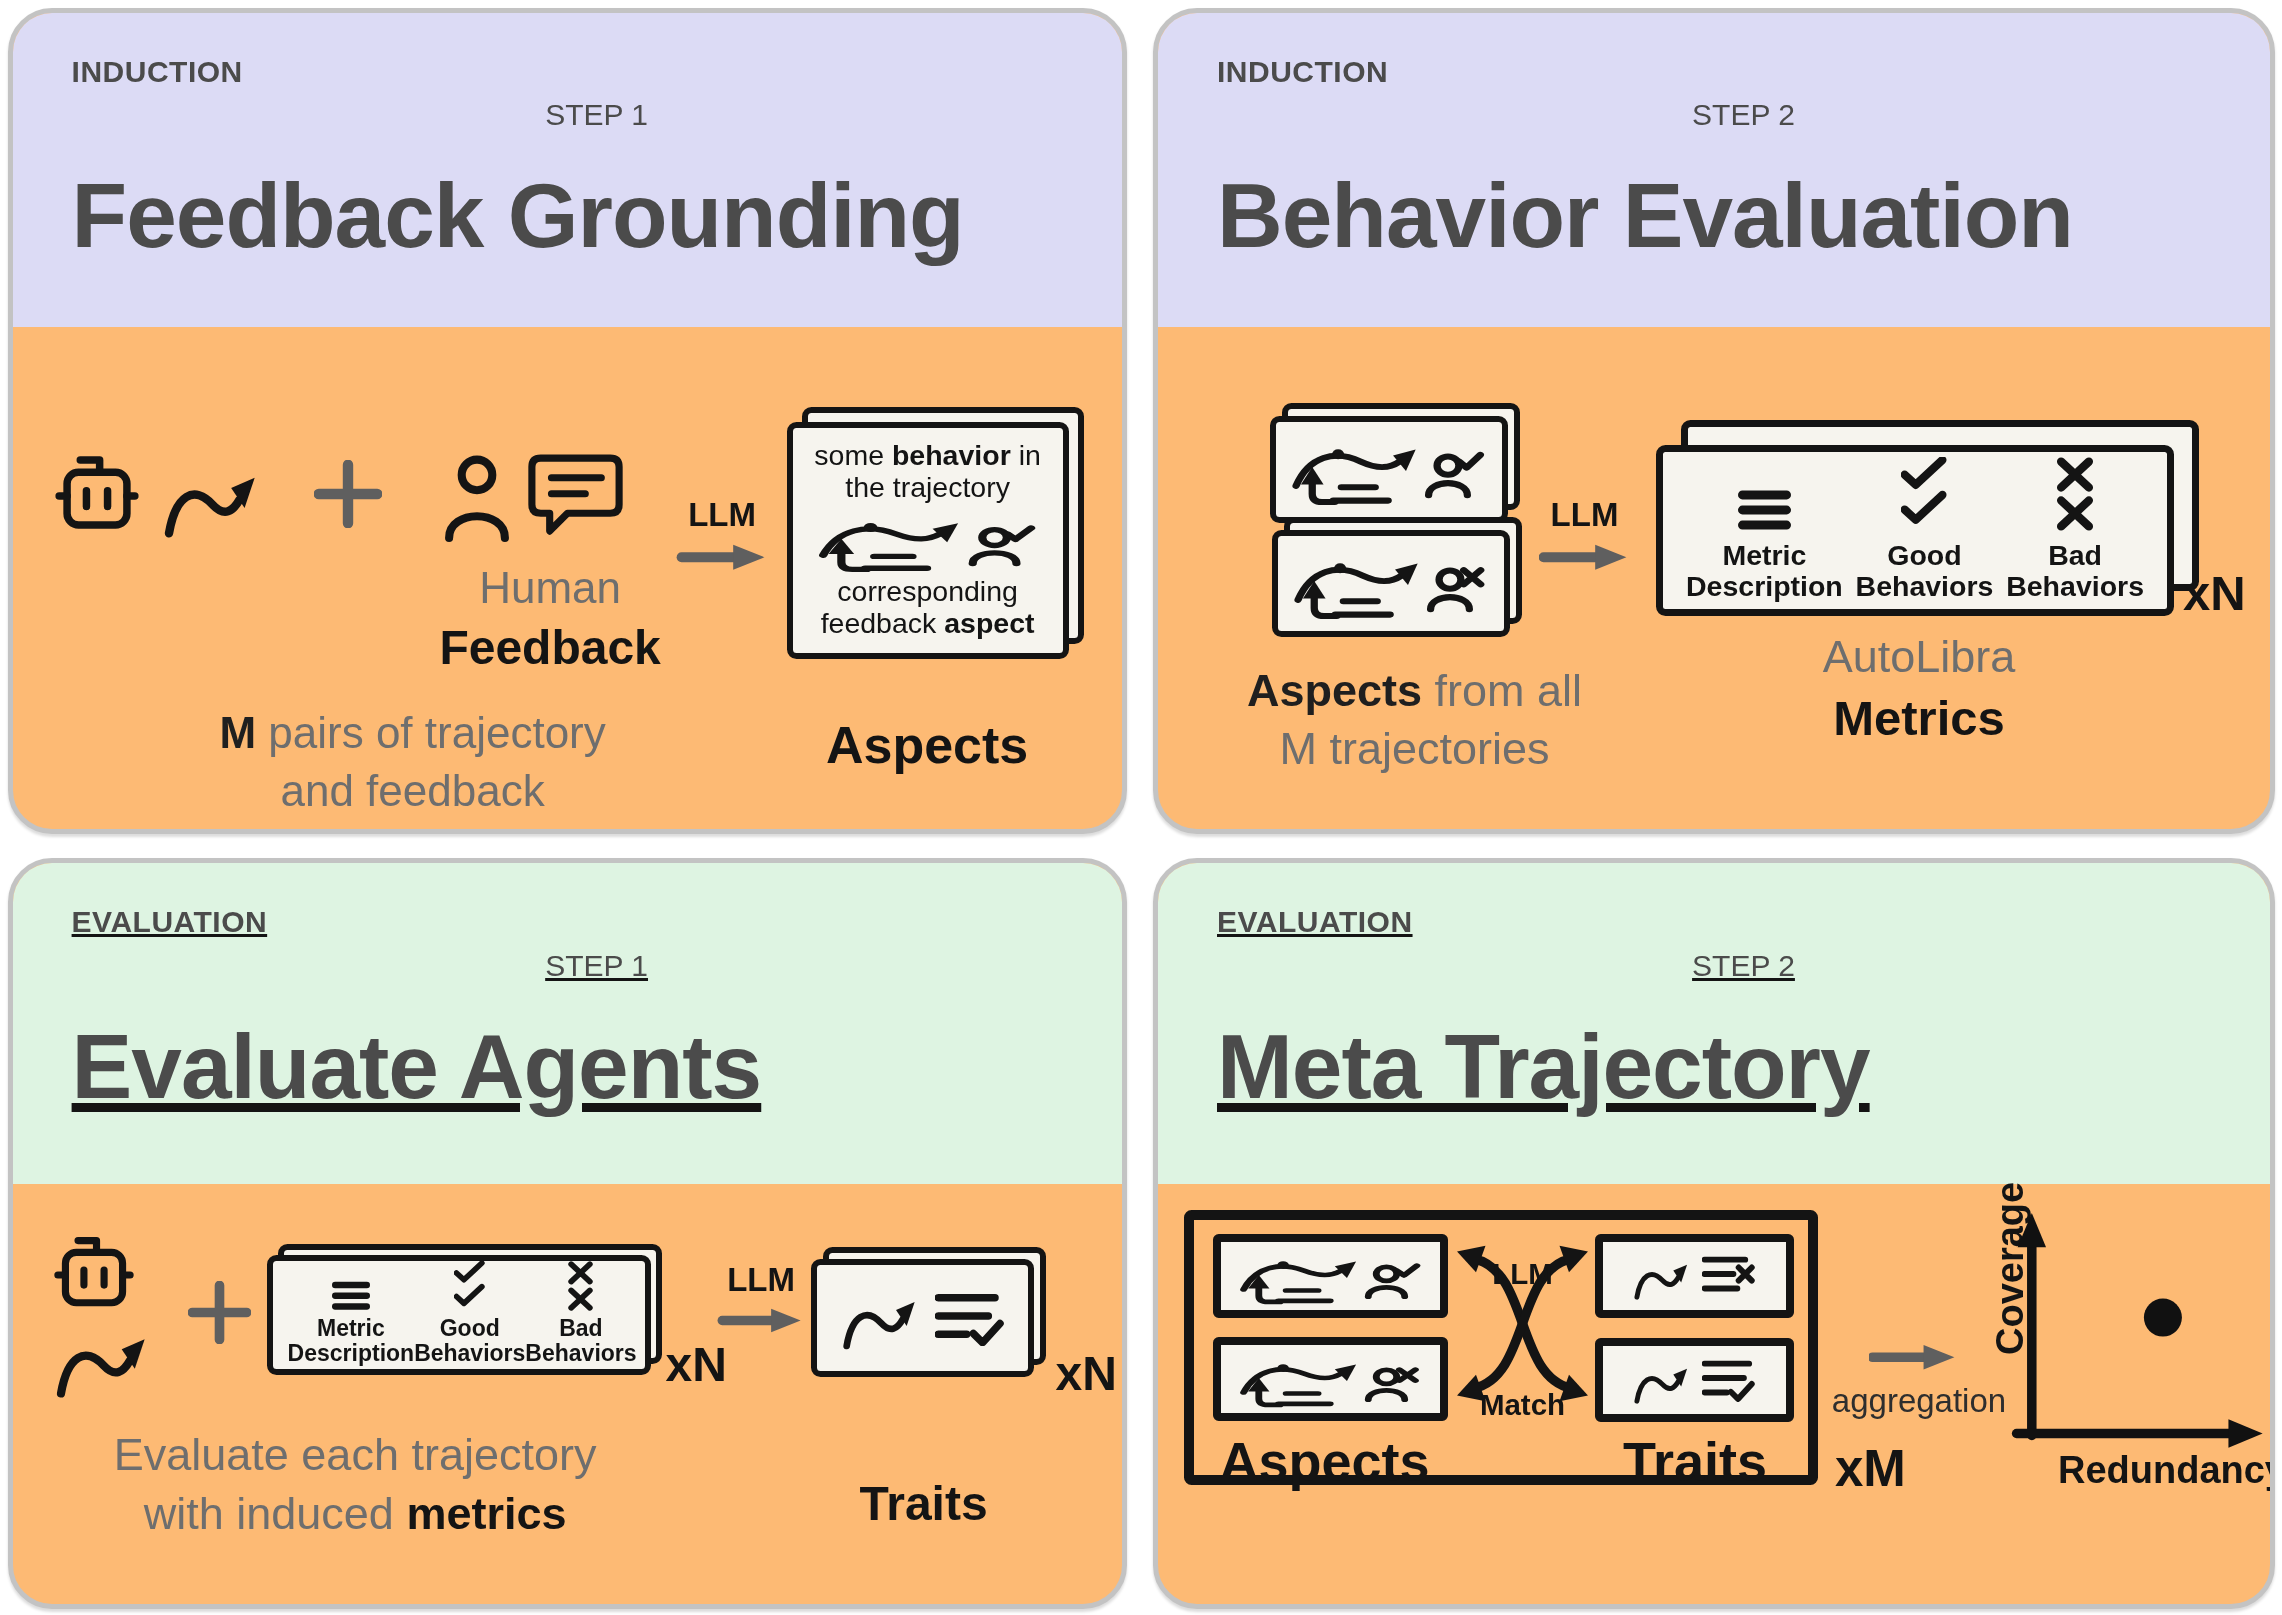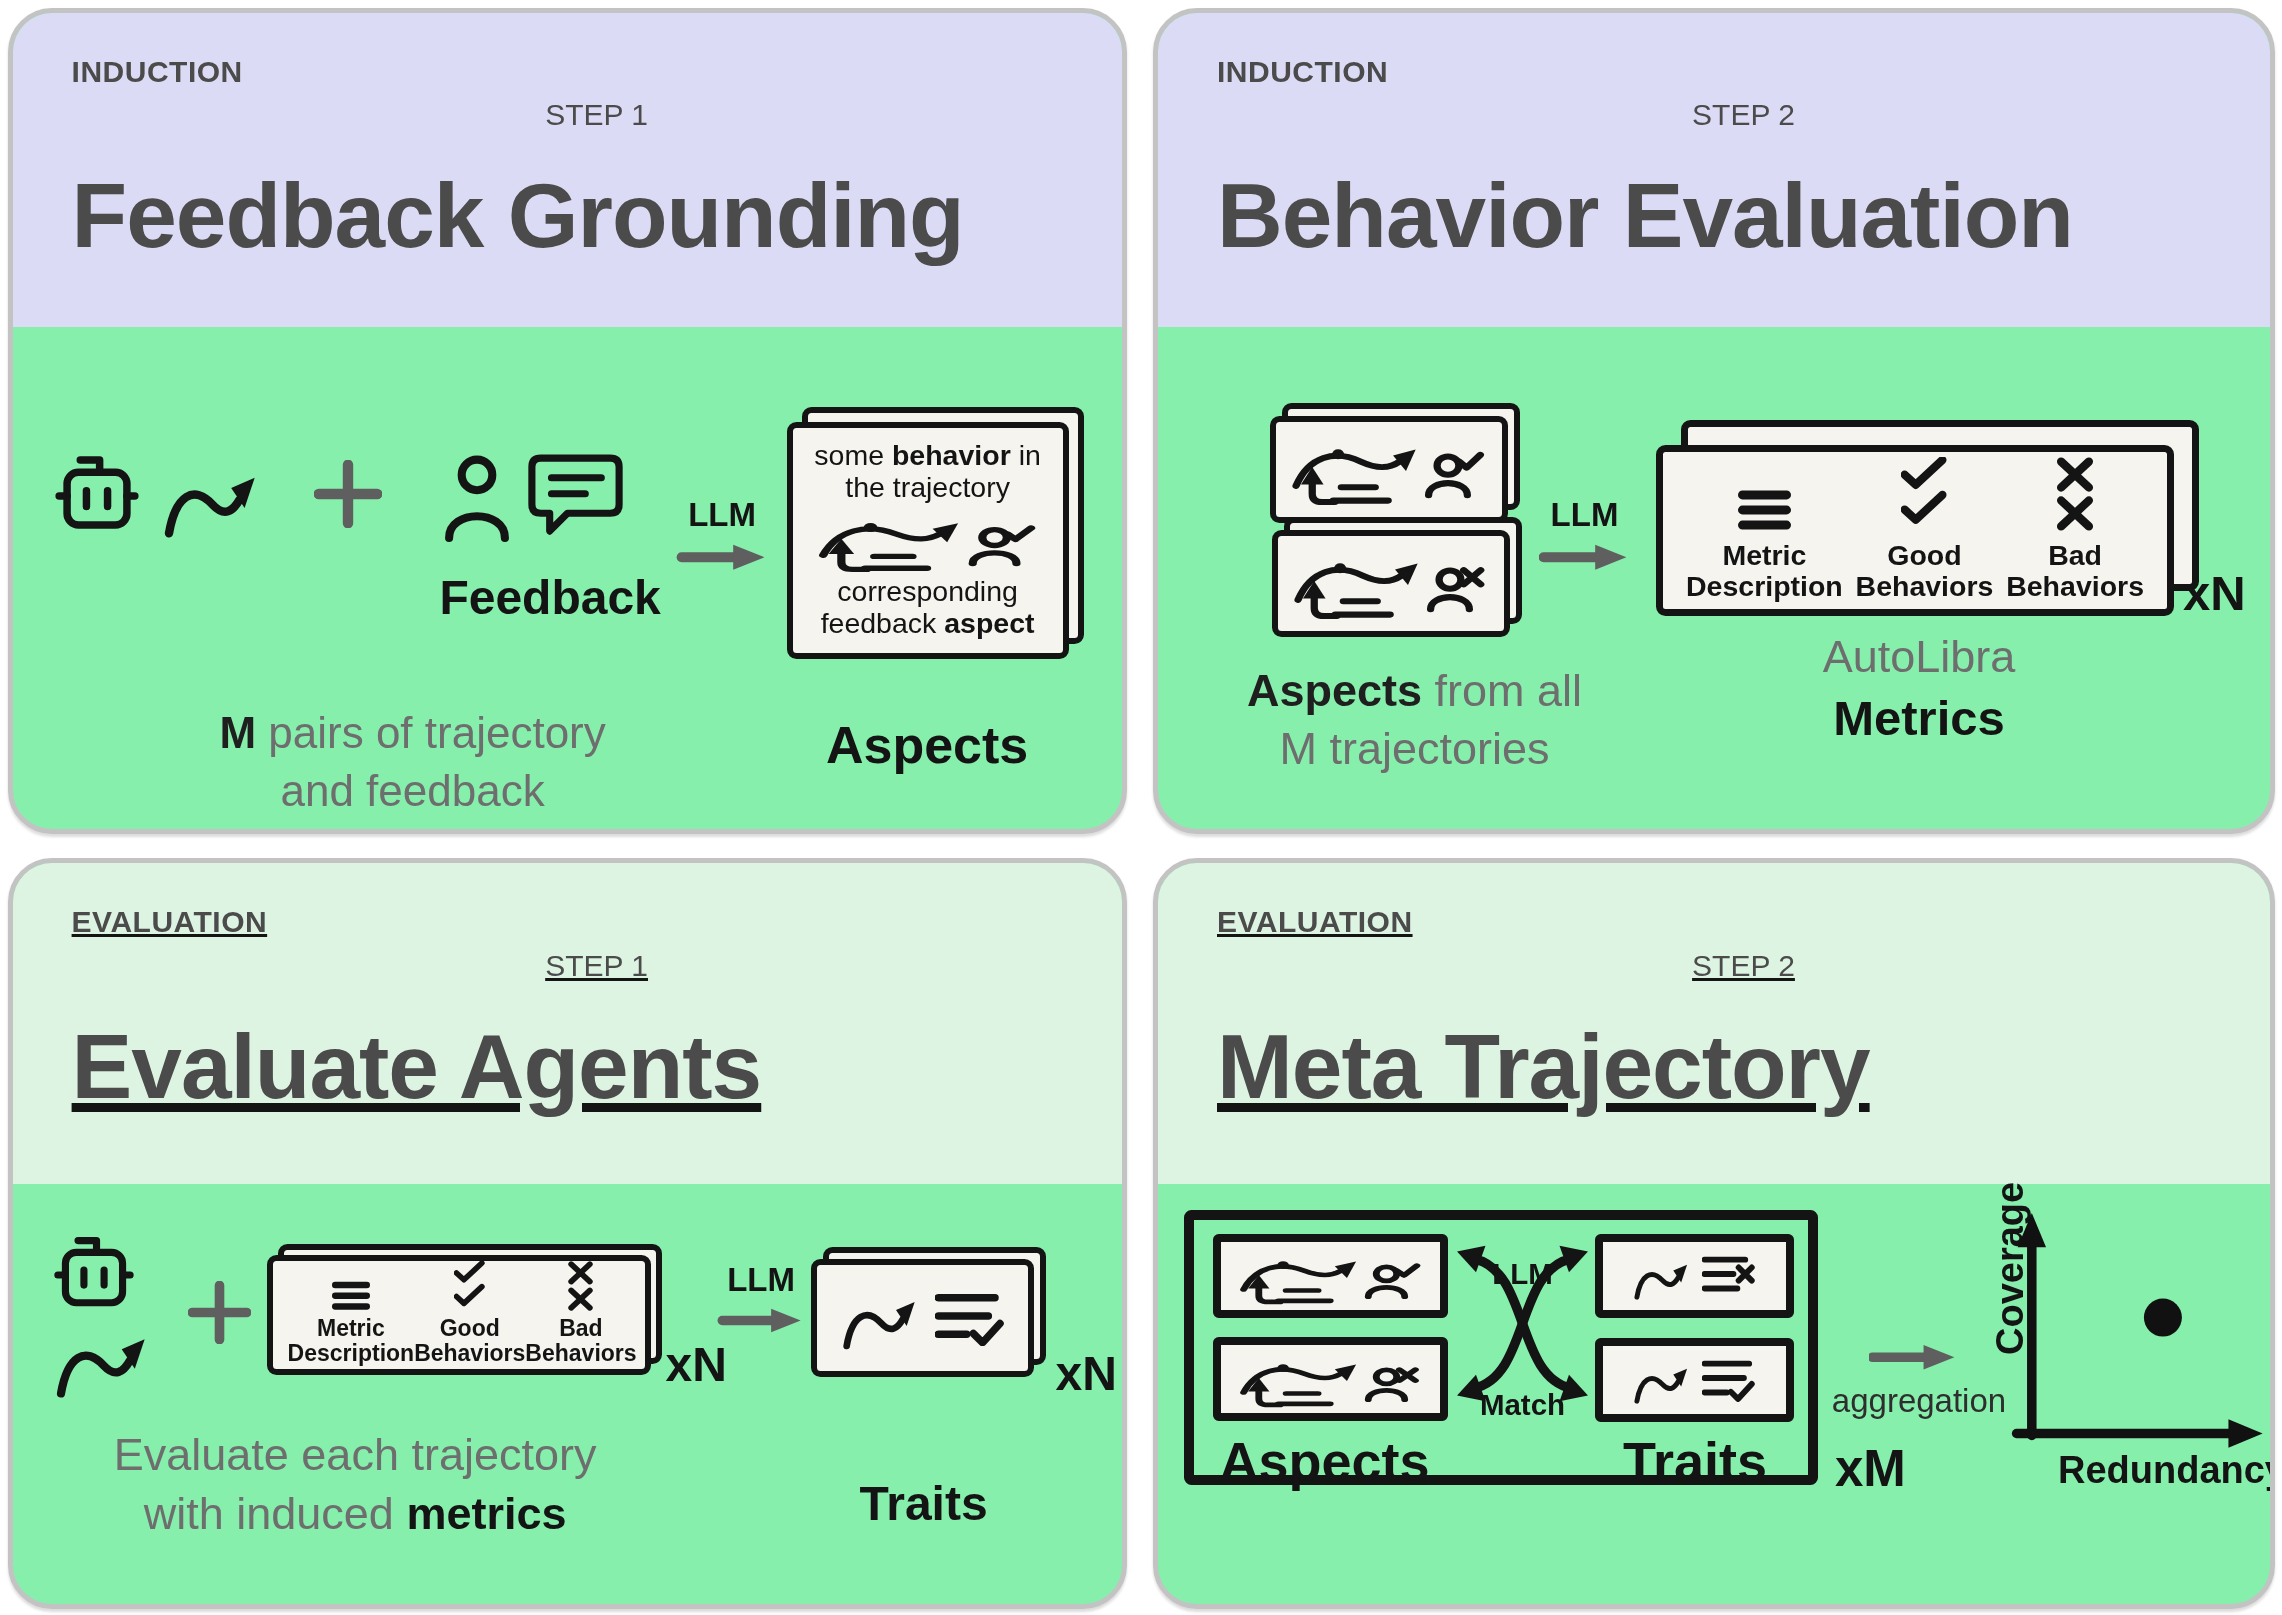--- a/index.html
+++ b/index.html
@@ -1,18 +1,18 @@
 <!DOCTYPE html>
 <html style="font-size:15px"><head>
 <meta charset="utf-8">
 <style>
   html,body{margin:0;padding:0;background:#ffffff;}
   .page{position:relative;width:2283px;height:1616px;background:#ffffff;
         font-family:"Liberation Sans",sans-serif;color:#141414;overflow:hidden;}
-  .panel{position:absolute;border:5.7px solid #c3c3c3;border-radius:44px;background:#86efac;
+  .panel{position:absolute;border:5.7px solid #c3c3c3;border-radius:44px;background:#fdba74;
          overflow:hidden;box-sizing:border-box;box-shadow:0 2.9px 2.9px rgba(0,0,0,.14);}
   .panel-header{box-sizing:border-box;padding:42px 0 0 59px;}
   .hdr-induction{background:#dcdbf5;}
   .hdr-evaluation{background:#def4e2;text-decoration:underline;}
   .h330{height:314px;} .h338{height:321px;}
   .kicker{font-size:30px;font-weight:700;color:#4b4b4b;letter-spacing:0.5px;}
   .step{font-size:30px;color:#4b4b4b;margin-top:9.5px;text-align:center;}
   .big-title{font-size:91px;font-weight:700;color:#4b4b4b;margin-top:32px;letter-spacing:-1px;white-space:nowrap;}
   .abs{position:absolute;}
   .st{stroke:#141414;fill:none;stroke-linecap:round;stroke-linejoin:round;}
@@ -87,20 +87,21 @@
     </svg>
 
     <svg class="abs" style="left:512px;top:438px;width:101px;height:89px" viewBox="0 0 110 100">
       <g class="st" stroke-width="8">
         <path d="M16,8 H94 Q104,8 104,18 V60 Q104,70 94,70 H46 L26,90 V70 H16 Q6,70 6,60 V18 Q6,8 16,8 Z"></path>
         <path d="M28,30 H84 M28,48 H66"></path>
       </g>
     </svg>
 
     <div class="abs" style="left:390px;top:550px;width:295px">
+      <div class="lbl-gray">Human</div>
       <div class="lbl-bold">Feedback</div>
     </div>
 
     <div class="abs caption" style="left:105px;top:691px;width:590px">
       <span class="strong">M</span><span> pairs of trajectory</span><br>
       <span>and feedback</span>
     </div>
 
     <div class="abs llm-group" style="left:660px;top:483px;width:99px">
       <div class="llm-label">LLM</div>

